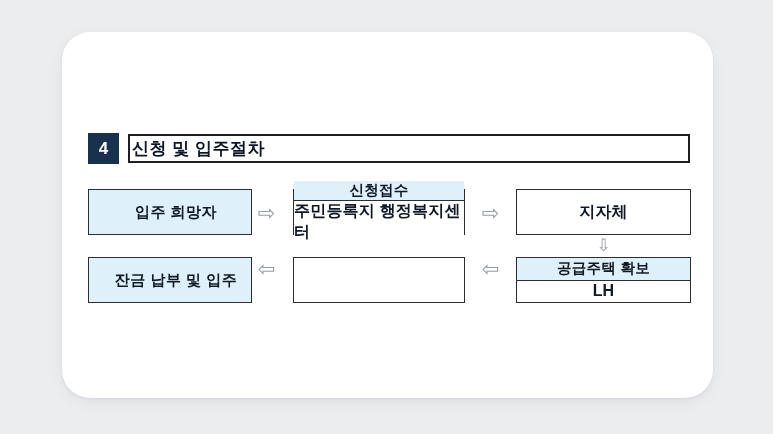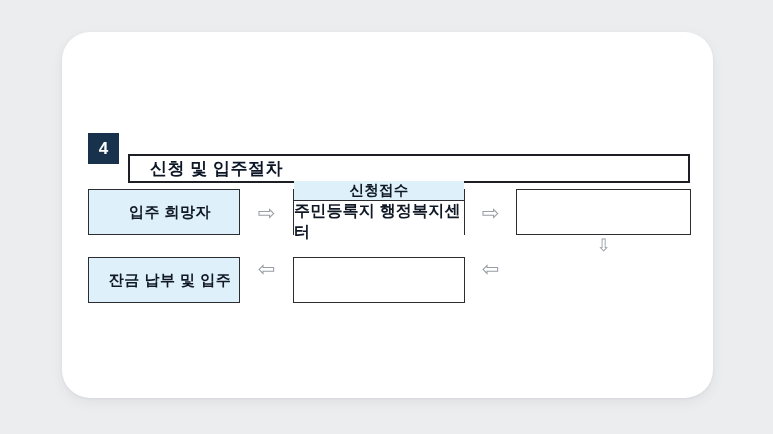--- a/index.html
+++ b/index.html
@@ -44,26 +44,25 @@
     position: absolute;
     left: 66px;
     top: 102px;
     width: 562px;
     height: 29px;
     border: 2px solid #1d1f24;
     box-sizing: border-box;
     background: #ffffff;
     display: flex;
     align-items: center;
-    padding-left: 20px;
+    padding-left: 2px;
     font-weight: bold;
     font-size: 17px;
     color: #0d1626;
     letter-spacing: 0.5px;
-    margin-top: 20px;
   }
   
   .fbox {
     position: absolute;
     border: 1.5px solid #2b2d31;
     box-sizing: border-box;
     color: #101826;
   }
   .fbox.single {
     background: #def0f9;
@@ -94,21 +93,21 @@
     flex: 1;
     background: #ffffff;
     display: flex;
     align-items: center;
     justify-content: center;
     font-weight: bold;
     font-size: 16px;
     letter-spacing: 0.2px;
   }
   
-  .col1 { left: 26px;  width: 152px; padding-left: 12px; }
+  .col1 { left: 26px;  width: 164px; padding-left: 12px; }
   .col2 { left: 231px; width: 172px; }
   .col3 { left: 454px; width: 175px; }
   .row1 { top: 157px;  height: 46px; justify-content: center; }
   .row2 { top: 225px;  height: 46px; }
   
   .arrow-slot {
     position: absolute;
     display: flex;
     align-items: center;
     justify-content: center;
@@ -145,20 +144,21 @@
   <div class="fbox duo col2 row1">
     <div class="sub-top">신청접수</div>
     <div class="sub-bottom">주민등록지 행정복지센터</div>
   </div>
 
   <div class="arrow-slot gap2 arrow-row1">
     <span>⇨</span>
   </div>
 
   <div class="fbox duo col3 row1">
+    <div class="sub-bottom">지자체</div>
   </div>
 
   <div class="arrow-slot arrow-down-slot">
     <span>⇩</span>
   </div>
 
   <div class="fbox single col1 row2">
     <span>잔금 납부 및 입주</span>
   </div>
 
@@ -166,14 +166,18 @@
     <span>⇦</span>
   </div>
 
   <div class="fbox duo col2 row2">
   </div>
 
   <div class="arrow-slot gap2 arrow-row2">
     <span>⇦</span>
   </div>
 
+  <div class="fbox duo col3 row2">
+    <div class="sub-top">공급주택 확보</div>
+    <div class="sub-bottom">LH</div>
+  </div>
 
 </div>
 
 </body></html>

